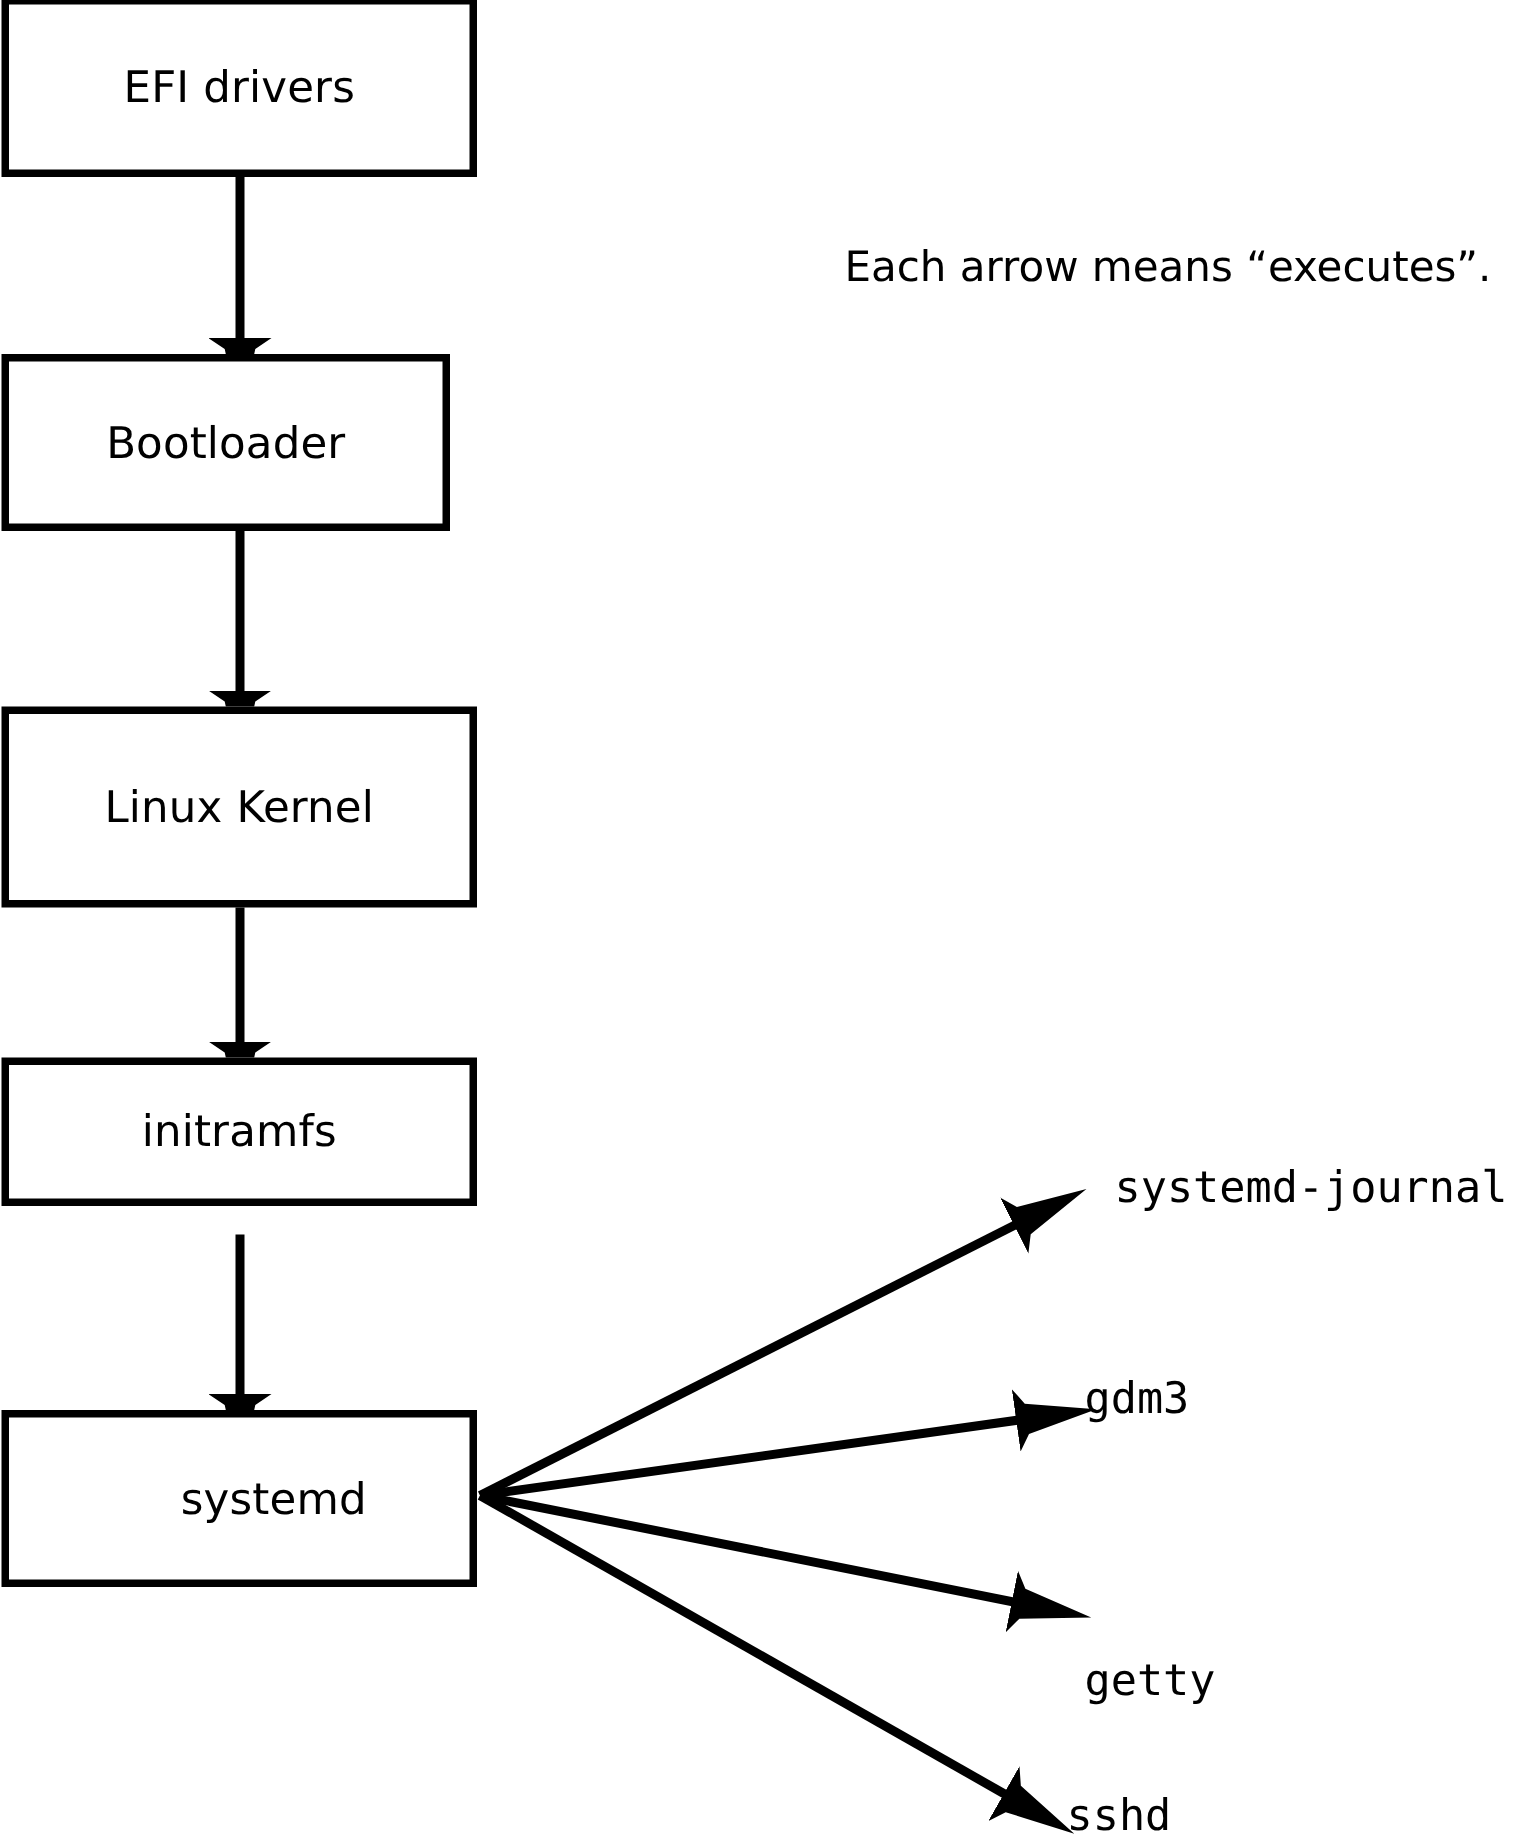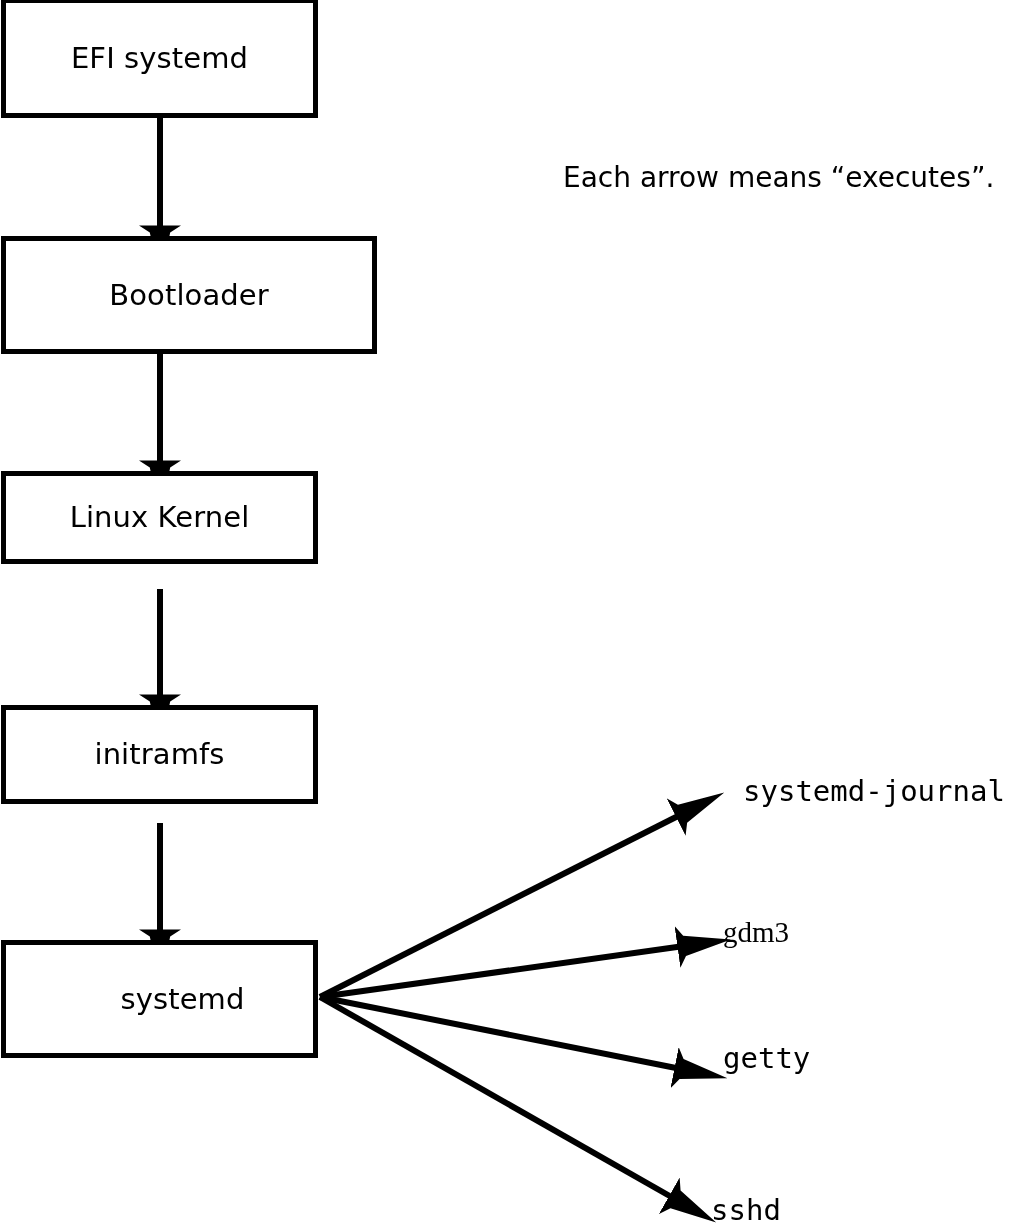--- a/index.html
+++ b/index.html
@@ -92,42 +92,42 @@
 
     <g>
       <line x1="320" y1="997" x2="682" y2="814" stroke="#000000" stroke-width="6" marker-end="url(#head-fan)"></line>
       <line x1="320" y1="997" x2="684" y2="946" stroke="#000000" stroke-width="6" marker-end="url(#head-fan)"></line>
       <line x1="320" y1="997" x2="681" y2="1069" stroke="#000000" stroke-width="6" marker-end="url(#head-fan)"></line>
       <line x1="320" y1="997" x2="675" y2="1199" stroke="#000000" stroke-width="6" marker-end="url(#head-fan)"></line>
     </g>
   </svg>
 
   <div class="stage-box" style="left:1px; top:-2px; width:317px; height:120px;">
-    <span class="stage-box-label">EFI systemd</span>
+    <span class="stage-box-label">EFI drivers</span>
   </div>
 
-  <div class="stage-box" style="left:1px; top:236px; width:376px; height:118px;">
+  <div class="stage-box" style="left:1px; top:236px; width:299px; height:118px;">
     <span class="stage-box-label">Bootloader</span>
   </div>
 
-  <div class="stage-box" style="left:1px; top:471px; width:317px; height:93px;">
+  <div class="stage-box" style="left:1px; top:471px; width:317px; height:134px;">
     <span class="stage-box-label">Linux Kernel</span>
   </div>
 
   <div class="stage-box" style="left:1px; top:705px; width:317px; height:99px;">
     <span class="stage-box-label">initramfs</span>
   </div>
 
   <div class="stage-box" style="left:1px; top:940px; width:317px; height:118px;padding-left:46px;">
     <span class="stage-box-label">systemd</span>
   </div>
 
   <div class="service-label" style="left:723px; top:777px;margin-left:20px;">systemd-journal</div>
 
-  <div class="service-label" style="left:723px; top:918px;font-family:Liberation Serif, serif;">gdm3</div>
+  <div class="service-label" style="left:723px; top:918px;">gdm3</div>
 
-  <div class="service-label" style="left:723px; top:1044px;">getty</div>
+  <div class="service-label" style="left:723px; top:1106px;">getty</div>
 
   <div class="service-label" style="left:711px; top:1196px;">sshd</div>
 
   <div class="caption-text" style="left:563px; top:164px;">Each arrow means “executes”.</div>
 
 </div>
 
 </body></html>

